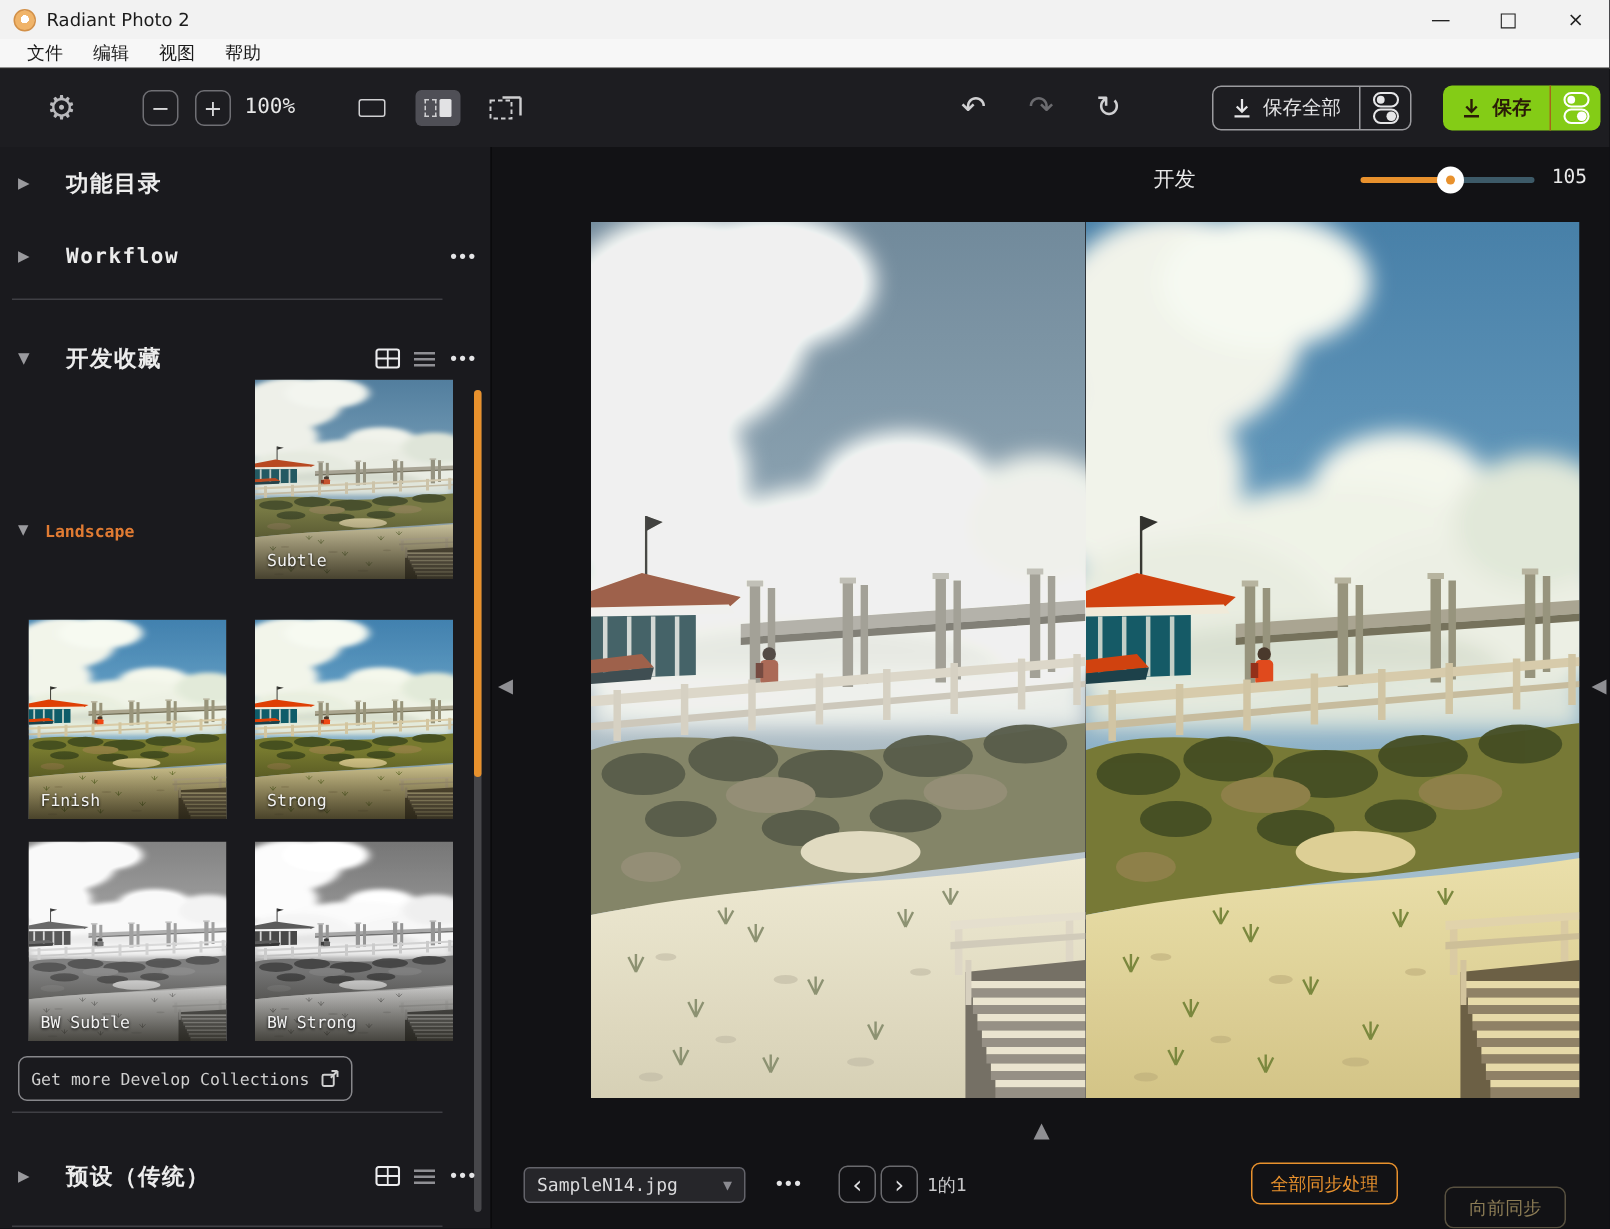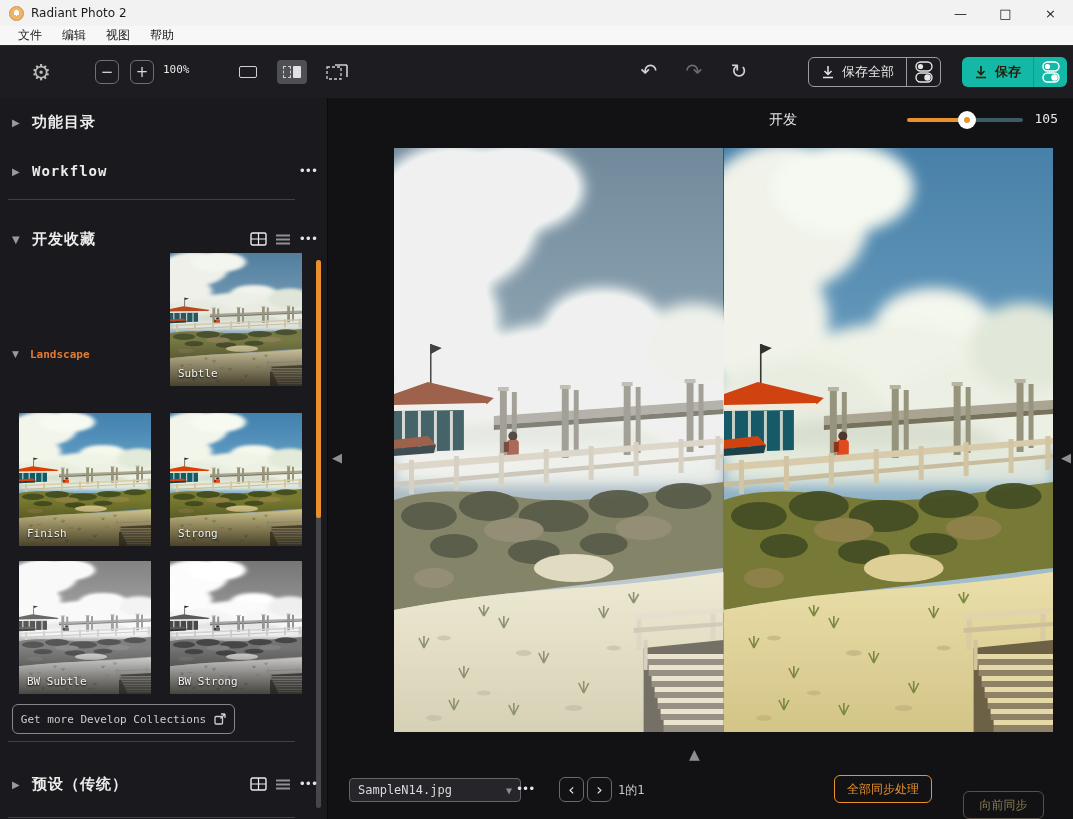--- a/index.html
+++ b/index.html
@@ -21,47 +21,47 @@
   .menubar { height:20px; background:#f7f7f7; display:flex; align-items:center; padding-left:8px;
              border-bottom:1px solid #2a2a2a; }
   .menu-item { font-size:12px; color:#1a1a1a; padding:0 10px; }
 
   
   .toolbar { position:relative; height:52px; background:#1d1d21; }
   .tb { position:absolute; display:flex; align-items:center; justify-content:center; color:#d0d0d2; }
   .gear { left:26px; top:11px; width:30px; height:30px; font-size:22px; color:#b9b9bc; }
   .sq-btn { width:24px; height:24px; top:14px; border:1px solid #6f6f74; border-radius:6px;
             font-size:15px; color:#d8d8da; }
-  .zoom-level { left:163px; top:17px; font-size:11px; color:#e8e8e8; }
+  .zoom-level { left:163px; top:17px; font-size:14px; color:#e8e8e8; }
   .view-btn { width:30px; height:24px; top:14px; border-radius:4px; }
   .view-btn.selected { background:#4f4f56; }
   .undoish { width:26px; height:26px; top:12px; font-size:20px; }
   .dim { color:#6b6b6f; }
 
   .saveall { left:808px; top:11px; height:30px; border:1px solid #9b9b9f; border-radius:6px;
              display:flex; align-items:stretch; color:#e6e6e8; }
   .saveall-main { display:flex; align-items:center; gap:7px; padding:0 12px; font-size:13px; }
   .seg-divider { width:1px; background:#9b9b9f; }
   .toggle-seg { width:33px; display:flex; align-items:center; justify-content:center; }
-  .save { left:962px; top:11px; height:30px; background:#14b8a6; border-radius:6px;
+  .save { left:962px; top:11px; height:30px; background:#84cc16; border-radius:6px;
           display:flex; align-items:stretch; color:#2b1c07; }
   .save .saveall-main { font-weight:bold; }
   .save .seg-divider { background:#a8651a; }
 
   
   .content { position:relative; height:721px; }
   .sidebar { position:absolute; left:0; top:0; width:327px; height:721px; background:#1a1a1e; }
   .canvas  { position:absolute; left:327px; top:0; width:746px; height:721px; background:#121215;
              border-left:1px solid #0a0a0c; }
 
   
   .side-row { position:absolute; left:0; width:327px; height:28px; display:flex; align-items:center;
               padding:0 10px 0 12px; }
   .tri { color:#9a9a9e; font-size:10px; width:20px; flex:none; }
-  .side-title { color:#ececec; font-size:15px; font-weight:bold; letter-spacing:1px; }
+  .side-title { color:#ececec; font-size:15px; font-weight:bold; letter-spacing:1px;margin-left:12px; }
   .side-icons { margin-left:auto; display:flex; align-items:center; gap:8px; }
   .dots { color:#e4e4e6; font-size:12px; letter-spacing:-1px; }
   .divider { position:absolute; left:8px; width:287px; height:1px; background:#3f3f44; }
 
   .landscape-row { position:absolute; left:12px; display:flex; align-items:center; height:16px; }
   .landscape-row .tri { font-size:9px; width:18px; }
   .landscape-label { color:#e07b33; font-size:11px; font-weight:bold; }
 
   .thumb { position:absolute; width:132px; height:133px; background:#333; overflow:hidden; }
   .thumb svg { width:100%; height:100%; display:block; }
@@ -102,21 +102,21 @@
   .image-half svg { width:100%; height:100%; display:block; }
   .half-before { filter:saturate(.5) brightness(1.13) contrast(.88); }
   .half-after  { filter:saturate(1.12) contrast(1.03); }
 
   .collapse { position:absolute; color:#8f8f93; font-size:13px; }
   .c-left  { left:4px;  top:352px; }
   .c-right { left:733px; top:352px; }
   .c-up    { left:361px; top:648px; font-size:14px; }
 
   
-  .file-select { position:absolute; left:21px; top:680px; width:172px; height:24px; background:#26262a;
+  .file-select { position:absolute; left:21px; top:680px; width:148px; height:24px; background:#26262a;
                  border:1px solid #63636a; border-radius:4px; display:flex; align-items:center;
                  padding:0 8px; color:#dadadc; font-size:12px;
                  font-family:"DejaVu Sans Mono", monospace; }
   .file-select .dd-arrow { margin-left:auto; color:#8a8a90; font-size:10px; }
   .bb-dots { position:absolute; left:188px; top:684px; }
   .nav-btn { position:absolute; top:679px; width:25px; height:25px; border:1px solid #6a6a6e;
              border-radius:6px; display:flex; align-items:center; justify-content:center;
              color:#e0e0e2; font-size:16px; }
   .pager { position:absolute; left:290px; top:684px; color:#c8c8ca; font-size:12px;
            font-family:"DejaVu Sans Mono", monospace; }

